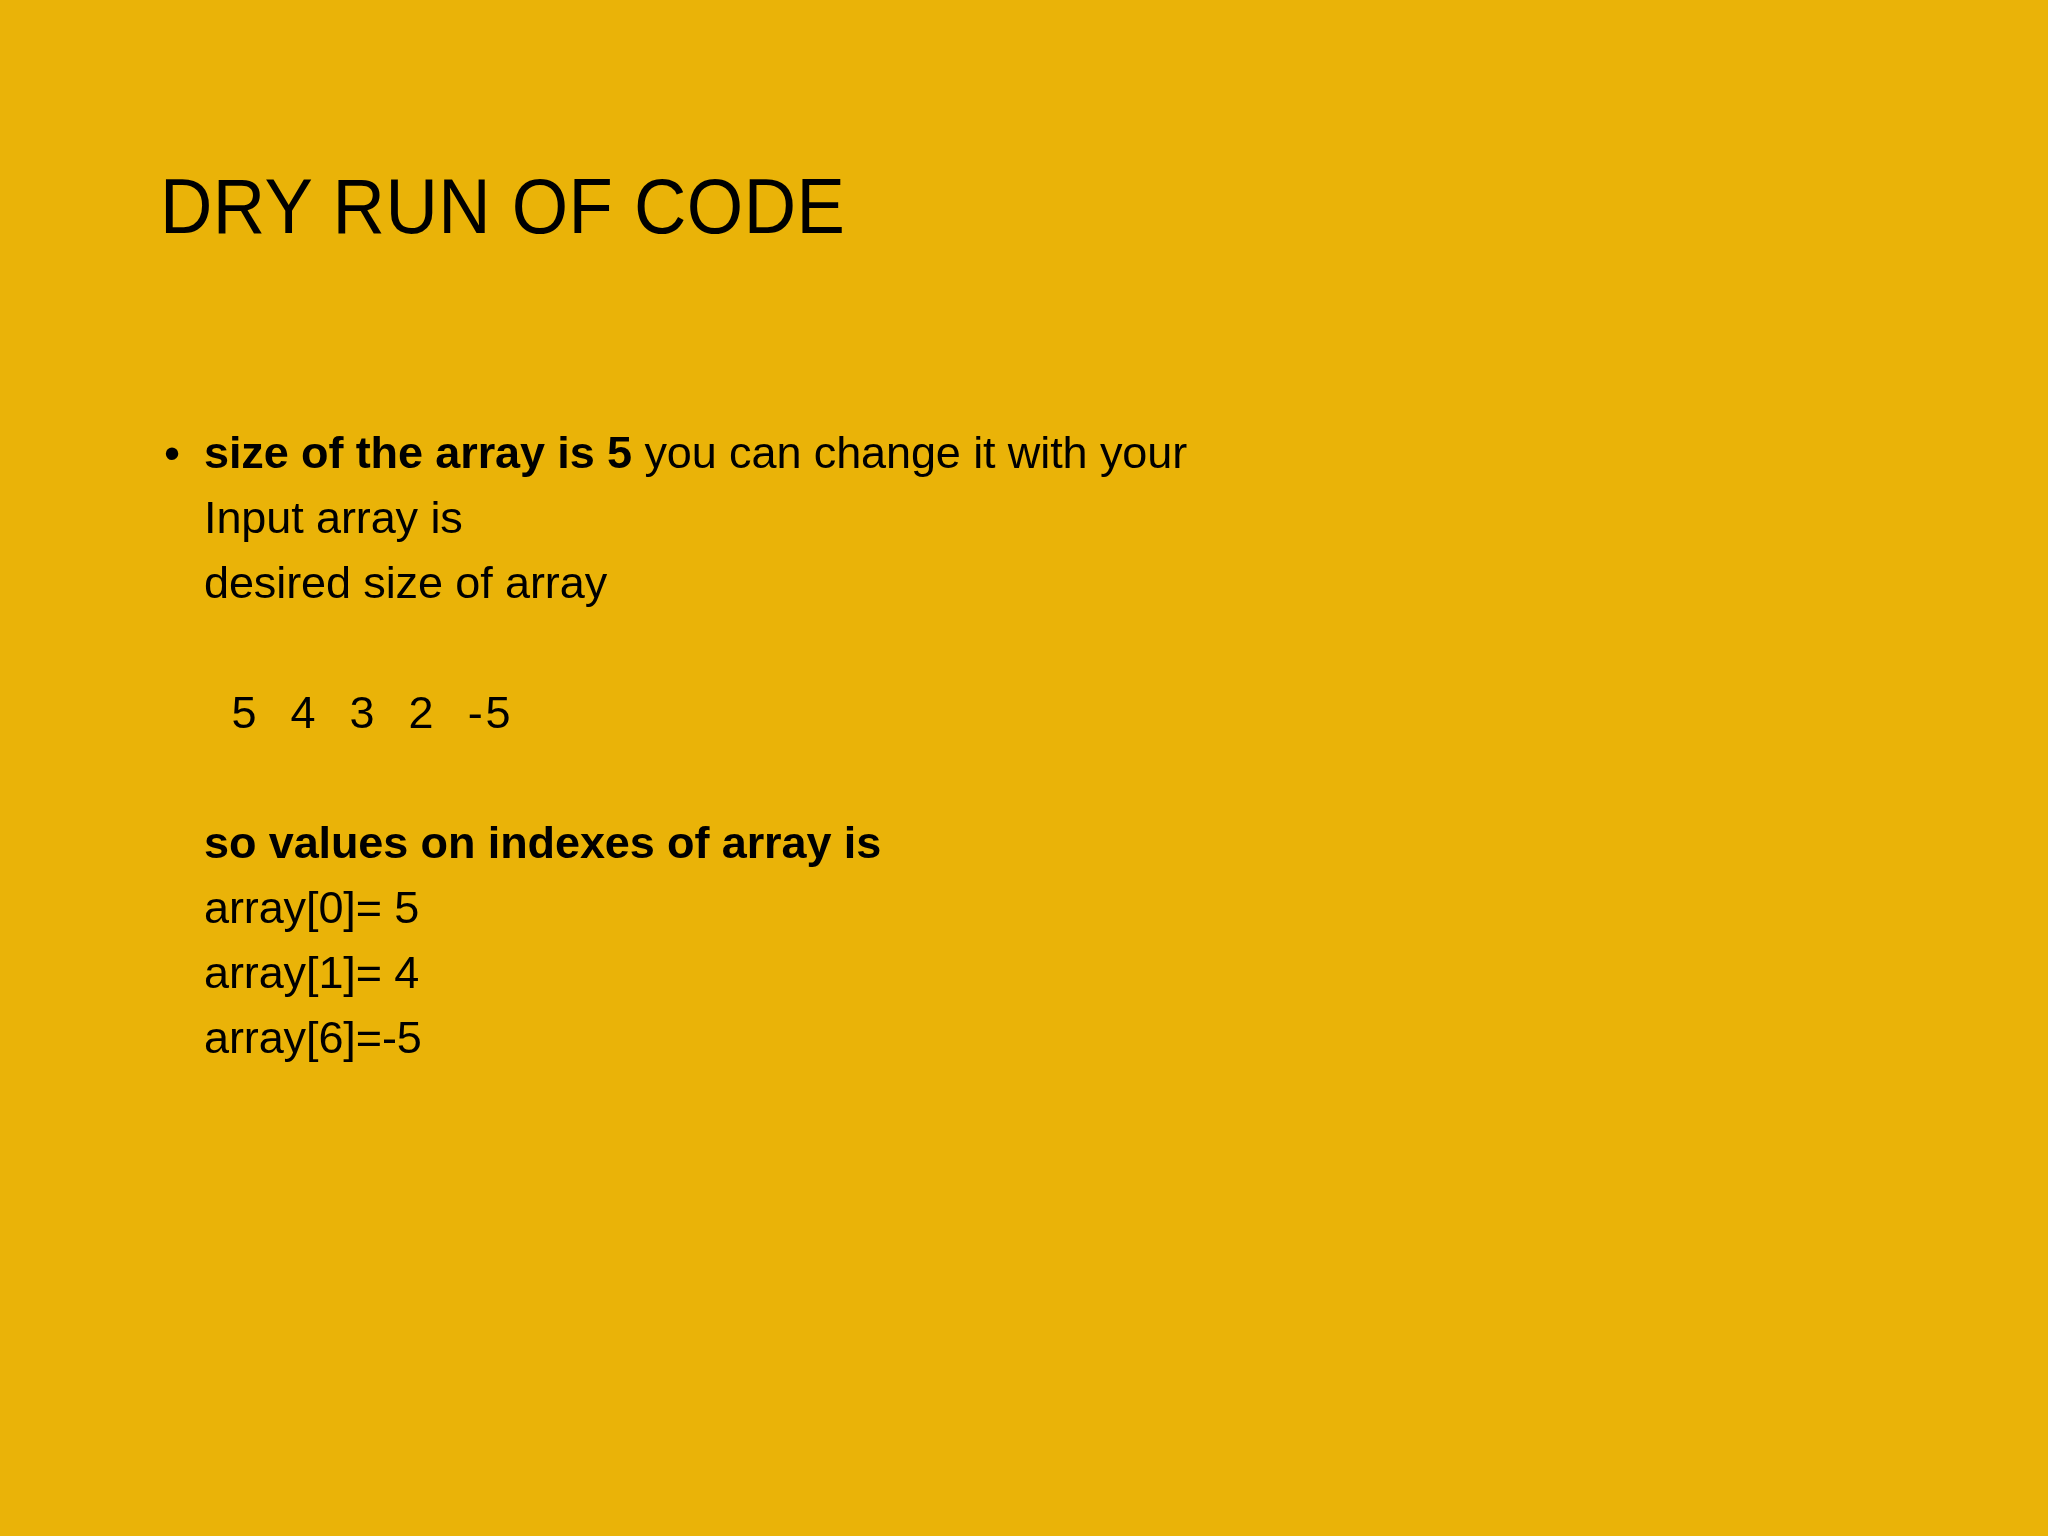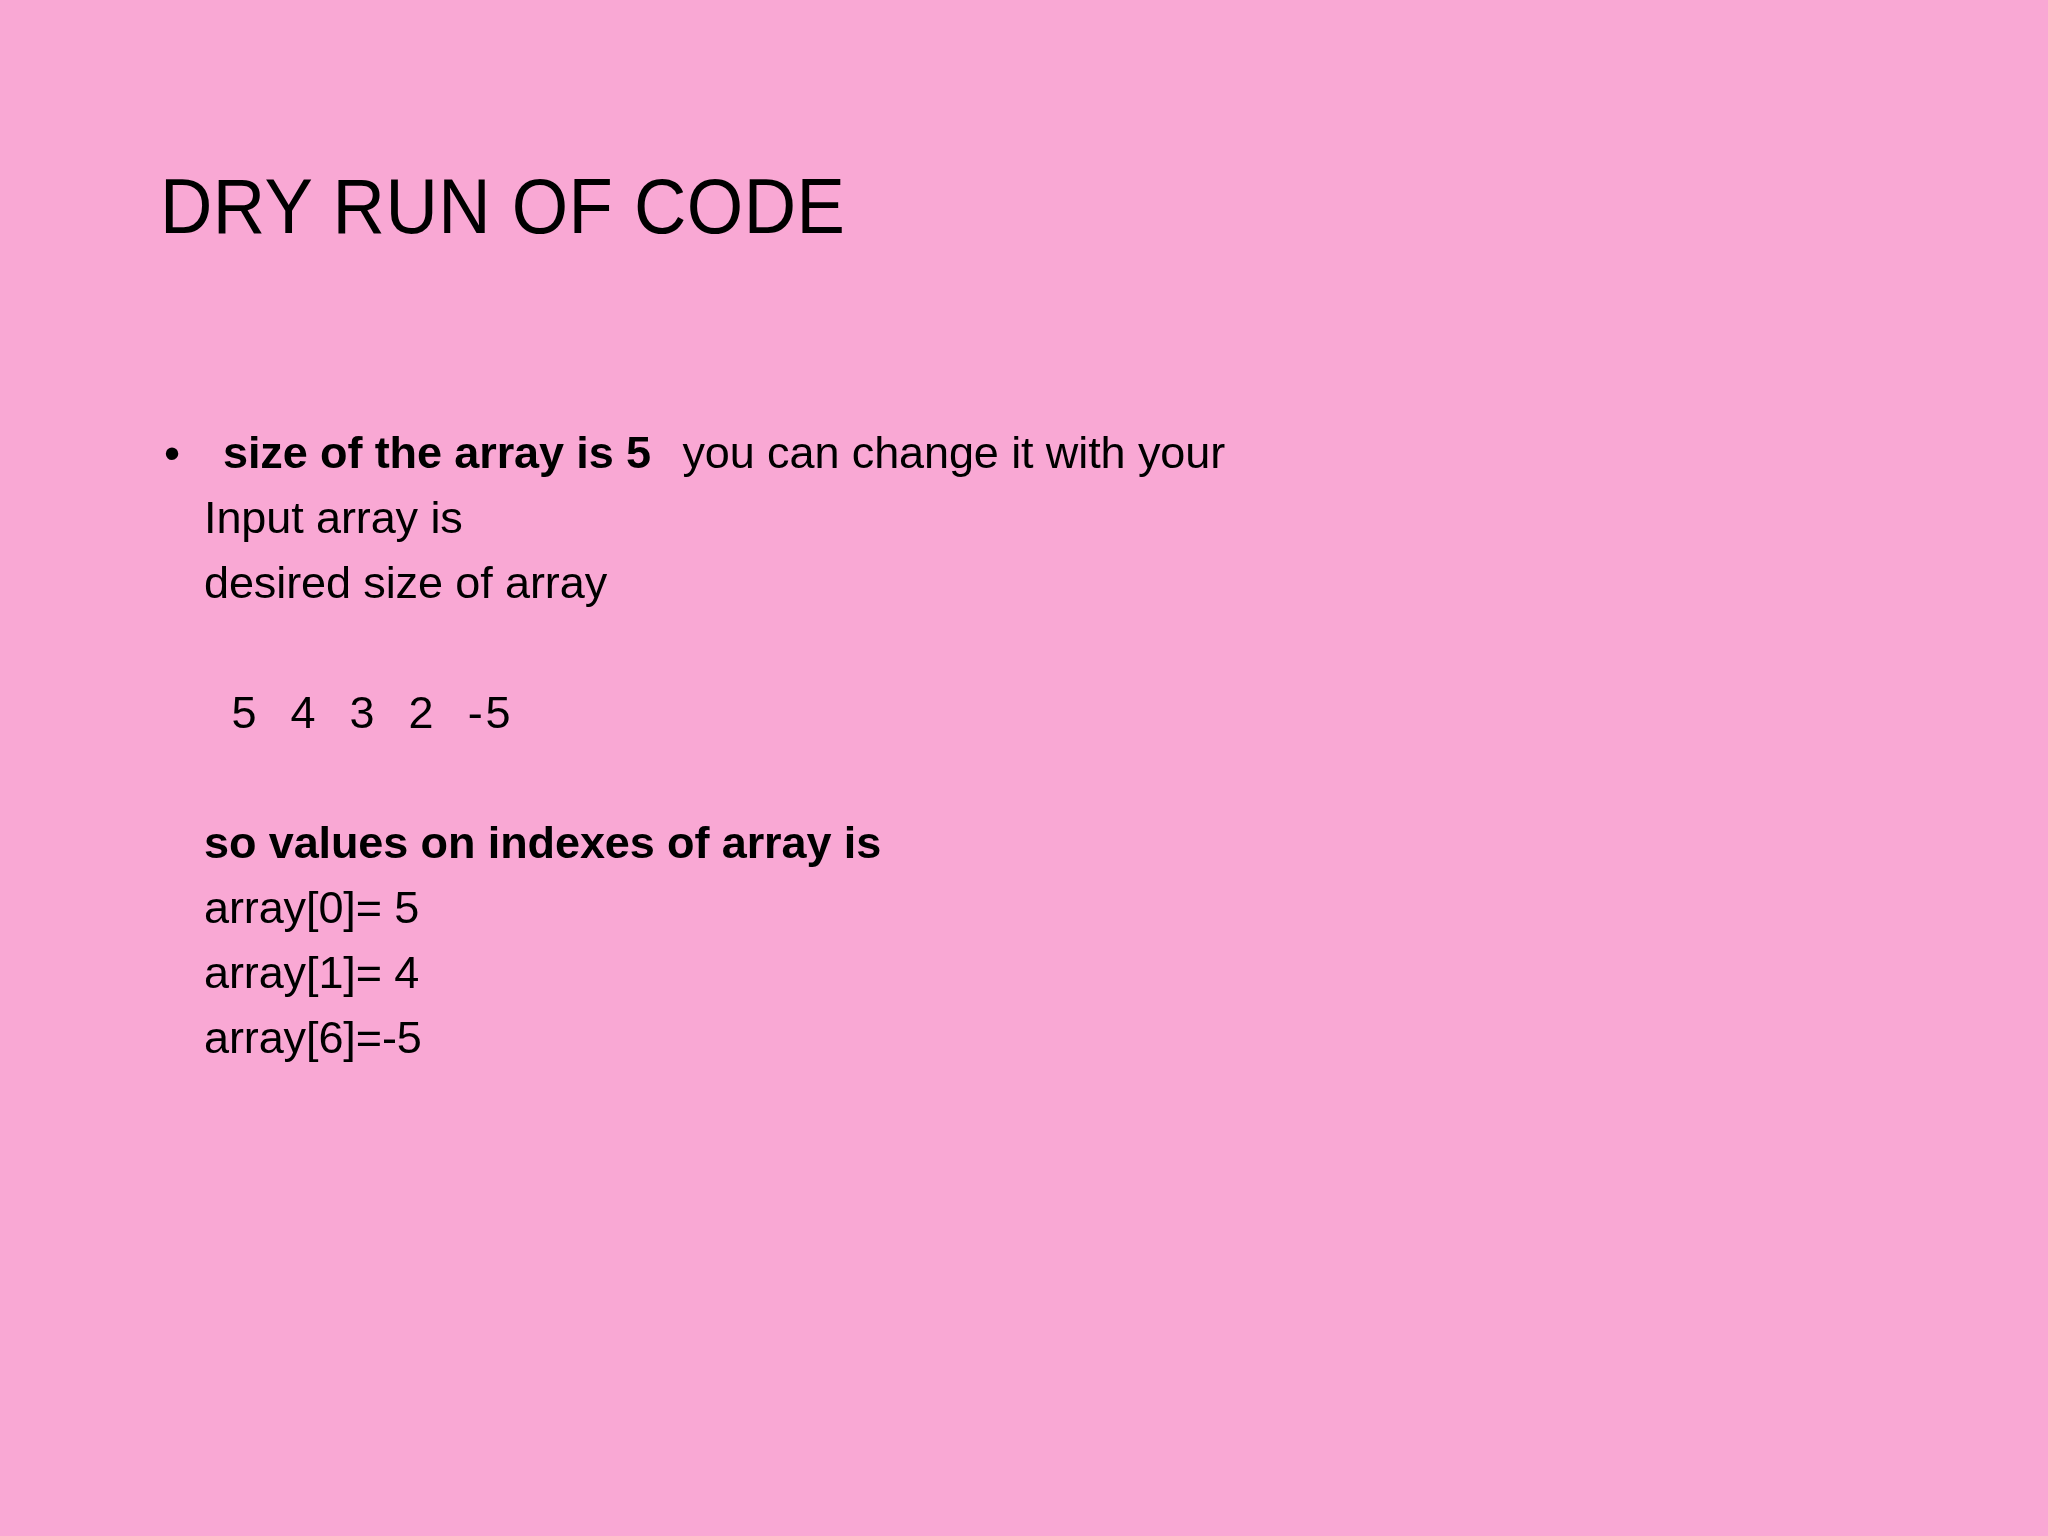--- a/index.html
+++ b/index.html
@@ -13,21 +13,21 @@
     background: #ffffff;
     font-family: "Liberation Sans", sans-serif;
     color: #000000;
     overflow: hidden;
   }
 
   .slide {
     position: relative;
     width: 2048px;
     height: 1536px;
-    background: #f9a8d4;
+    background: #eab308;
   }
 
   
   .slide-title {
     position: absolute;
     left: 160px;
     top: 166px;
     width: 1740px;
     font-family: "Liberation Sans", sans-serif;
     font-size: 78px;
@@ -87,21 +87,20 @@
     height: 65px;
   }
 
   .line.values {
     padding-left: 12px;
     letter-spacing: 3px;
   }
 
   .seg {
     display: inline;
-    margin-left: 19px;
   }
 </style>
 </head>
 <body>
 
 <div class="slide">
 
   <div class="slide-title">DRY RUN OF CODE</div>
 
   <div class="body-block">

